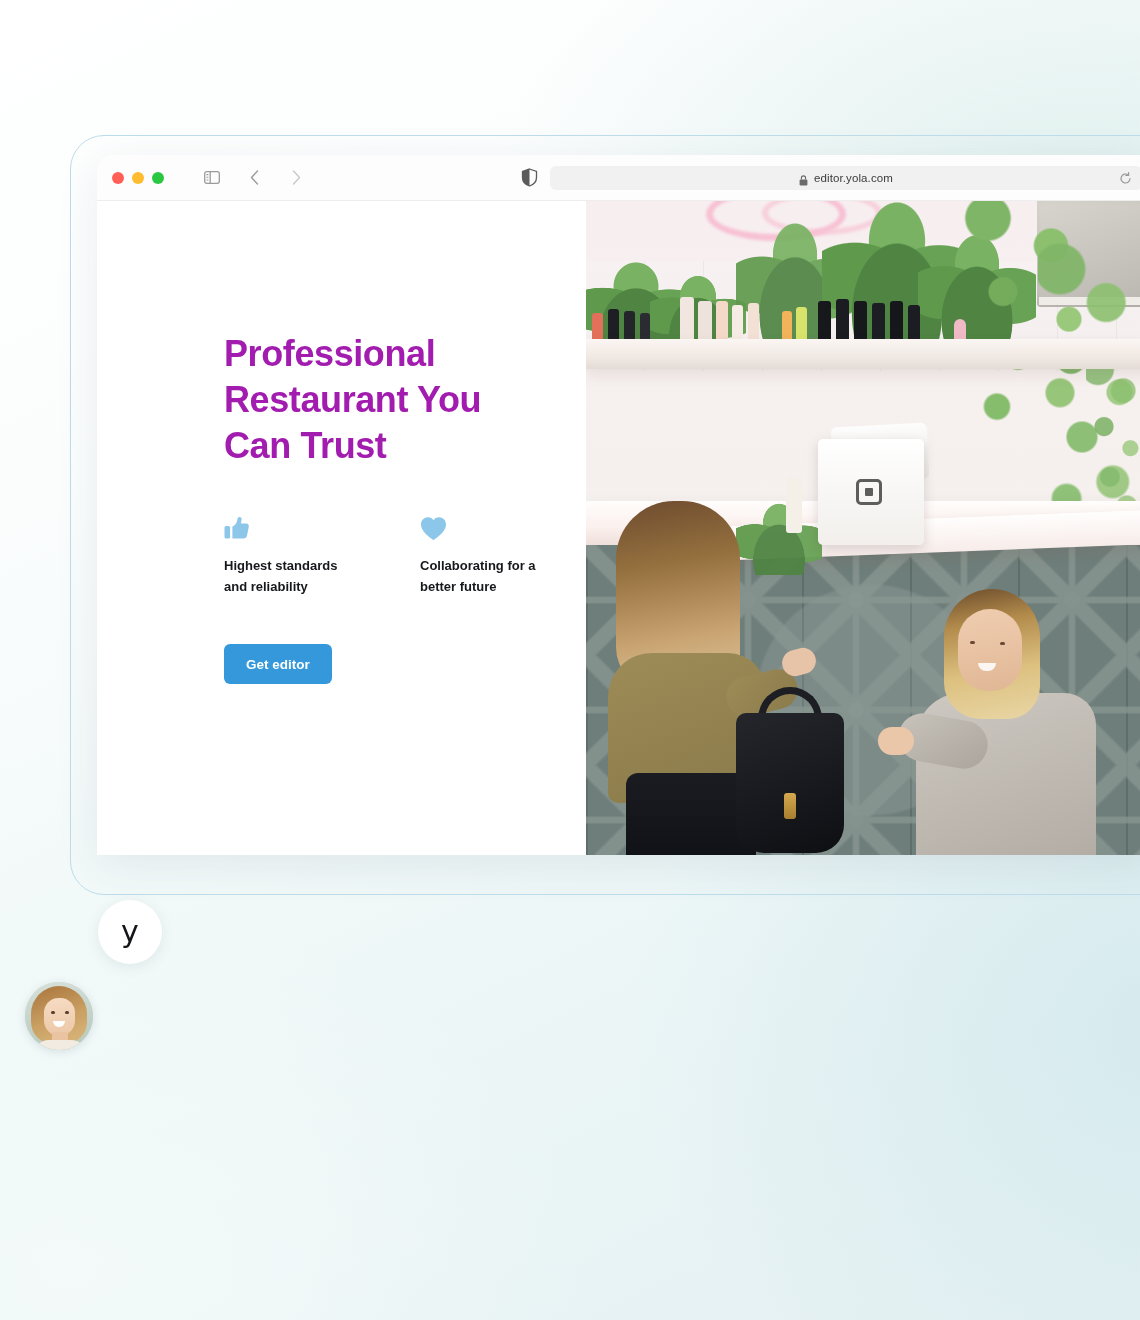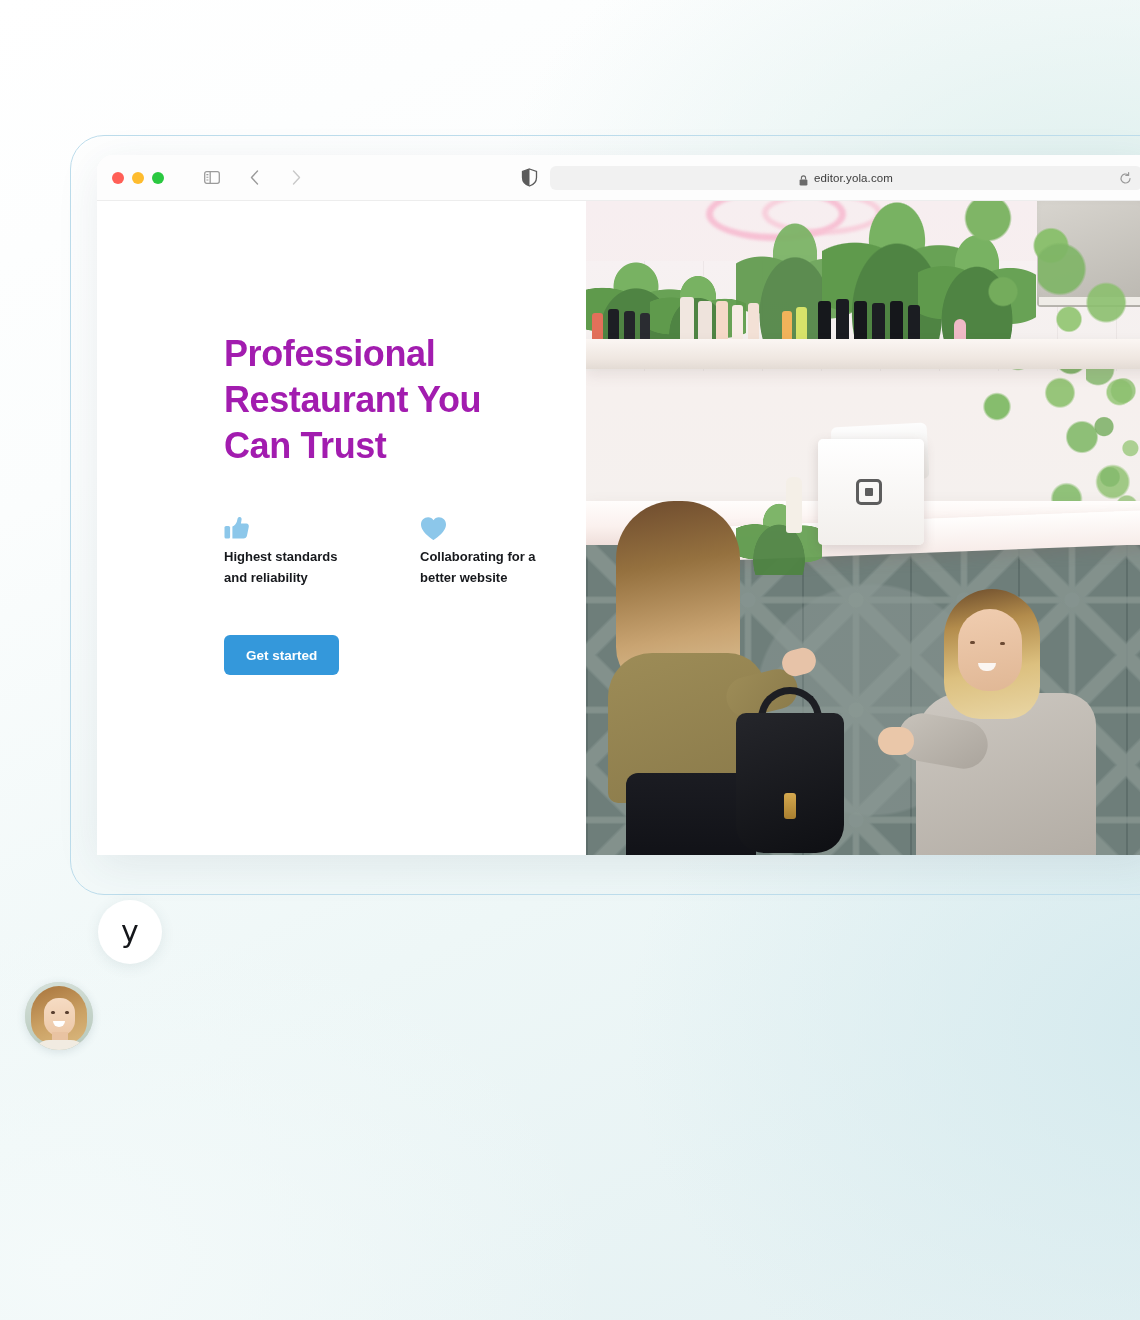--- a/index.html
+++ b/index.html
@@ -161,21 +161,21 @@
   }
   .feature { width: 140px; }
   .feature-icon {
     height: 30px;
     color: #8cc7ea;
     display: flex;
     align-items: flex-end;
   }
   .feature-icon svg { display: block; }
   .feature-label {
-    margin-top: 5px;
+    margin-top: 14px;
     font-size: 13px;
     line-height: 21px;
     font-weight: 700;
     color: #16181c;
   }
 
   .cta-button {
     margin-top: 47px;
     display: inline-flex;
     align-items: center;
@@ -575,25 +575,25 @@
           </div>
           <div class="feature-label">Highest standards and reliability</div>
         </div>
 
         <div class="feature">
           <div class="feature-icon">
             <svg width="27" height="25" viewBox="0 0 27 25" fill="currentColor">
               <path d="M13.5 24 C13.5 24 1 16.4 1 8.4 C1 4.3 4.2 1.2 8.1 1.2 C10.4 1.2 12.4 2.4 13.5 4.2 C14.6 2.4 16.6 1.2 18.9 1.2 C22.8 1.2 26 4.3 26 8.4 C26 16.4 13.5 24 13.5 24 Z"></path>
             </svg>
           </div>
-          <div class="feature-label">Collaborating for a better website</div>
+          <div class="feature-label">Collaborating for a better future</div>
         </div>
       </div>
 
-      <button class="cta-button">Get started</button>
+      <button class="cta-button">Get editor</button>
     </div>
 
     <div class="hero-photo">
       <div class="ph wall"></div>
       <div class="ph neon"></div>
       <div class="ph neon2"></div>
       <div class="ph wall-tile"></div>
       <div class="ph cabinet"></div>
       <div class="ph cab-shelf"></div>
 

